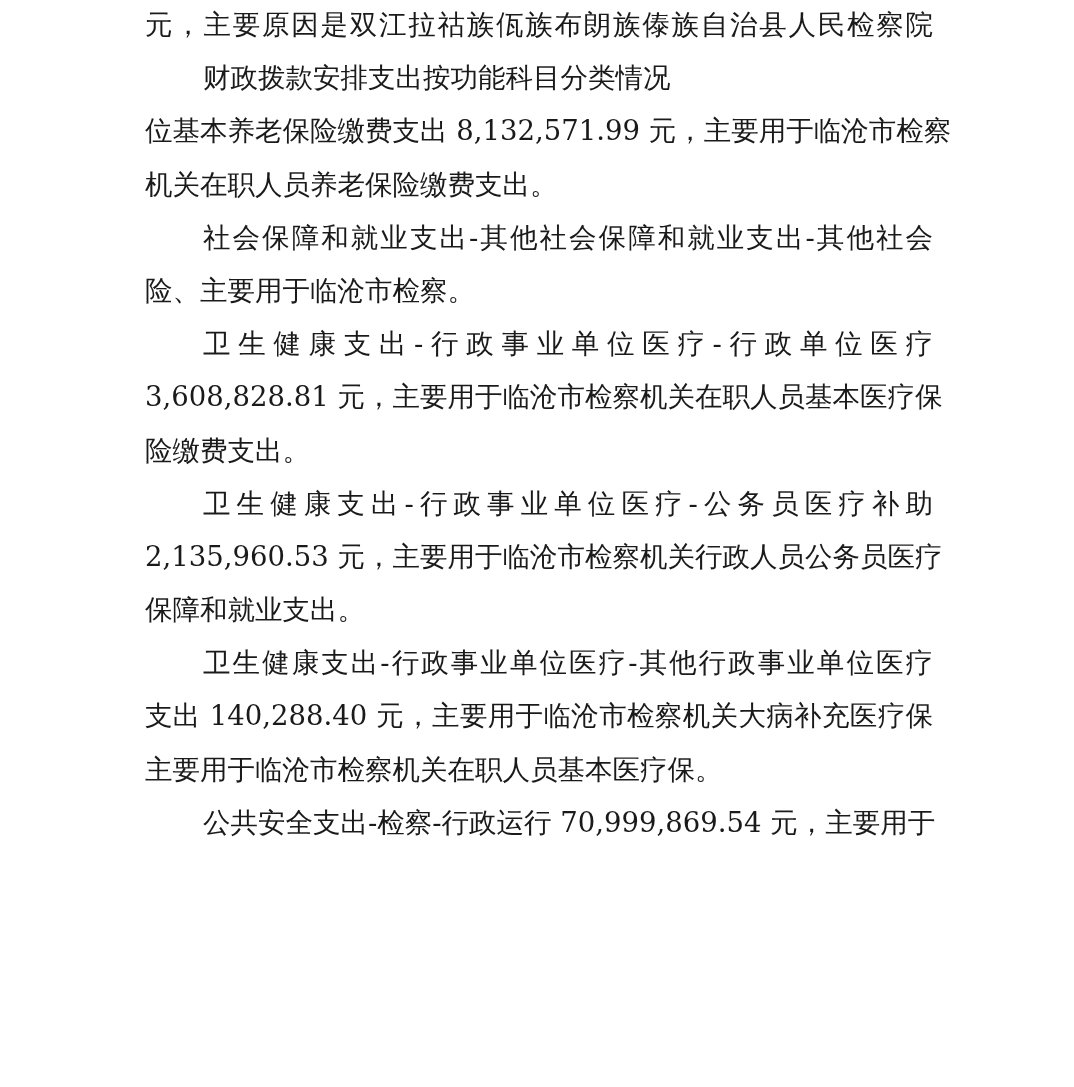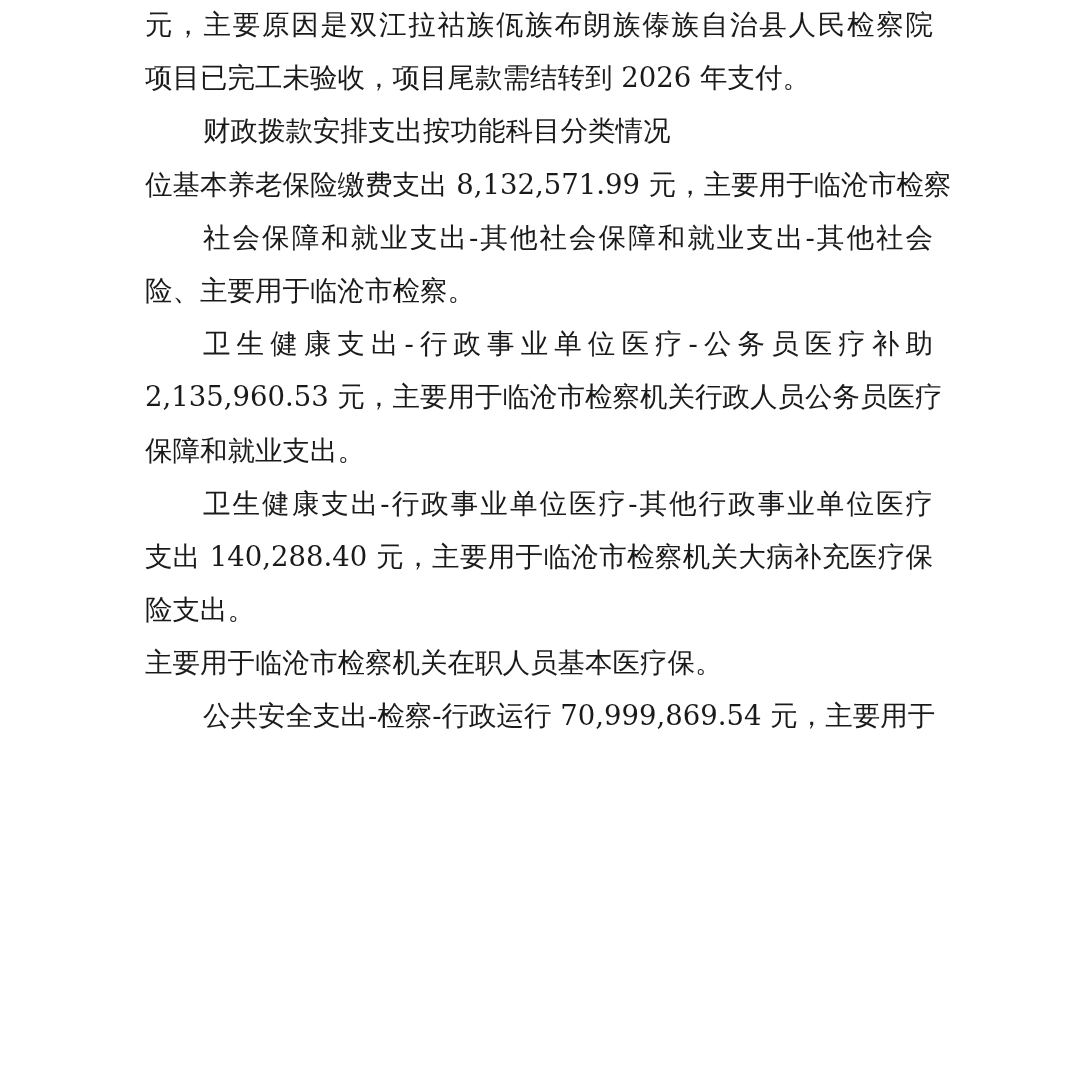--- a/index.html
+++ b/index.html
@@ -44,47 +44,51 @@
       margin-top: 0;
     }
   </style>
 </head>
 <body>
 
 <div class="page">
 
   <div class="para">
     <div class="line">元，主要原因是双江拉祜族佤族布朗族傣族自治县人民检察院</div>
-    <div class="line last">项目已完工未验收，项目尾款需结转到 2026 年支付。</div>
   </div>
 
   <div class="para">
     <div class="line indent last">财政拨款安排支出按功能科目分类情况</div>
   </div>
 
   <div class="para">
     <div class="line">位基本养老保险缴费支出 8,132,571.99 元，主要用于临沧市检察</div>
+    <div class="line last">机关在职人员养老保险缴费支出。</div>
   </div>
 
   <div class="para">
     <div class="line indent">社会保障和就业支出-其他社会保障和就业支出-其他社会</div>
     <div class="line last">险、主要用于临沧市检察。</div>
   </div>
 
+  <div class="para">
+    <div class="line indent">卫生健康支出-行政事业单位医疗-行政单位医疗</div>
+    <div class="line">3,608,828.81 元，主要用于临沧市检察机关在职人员基本医疗保</div>
+    <div class="line last">险缴费支出。</div>
+  </div>
 
   <div class="para">
     <div class="line indent">卫生健康支出-行政事业单位医疗-公务员医疗补助</div>
     <div class="line">2,135,960.53 元，主要用于临沧市检察机关行政人员公务员医疗</div>
     <div class="line last">保障和就业支出。</div>
   </div>
 
   <div class="para">
     <div class="line indent">卫生健康支出-行政事业单位医疗-其他行政事业单位医疗</div>
     <div class="line">支出 140,288.40 元，主要用于临沧市检察机关大病补充医疗保</div>
-    <div class="line last">险支出。</div>
   </div>
 
   <div class="para">
     <div class="line last">主要用于临沧市检察机关在职人员基本医疗保。</div>
   </div>
 
   <div class="para">
     <div class="line indent">公共安全支出-检察-行政运行 70,999,869.54 元，主要用于</div>
   </div>
 

